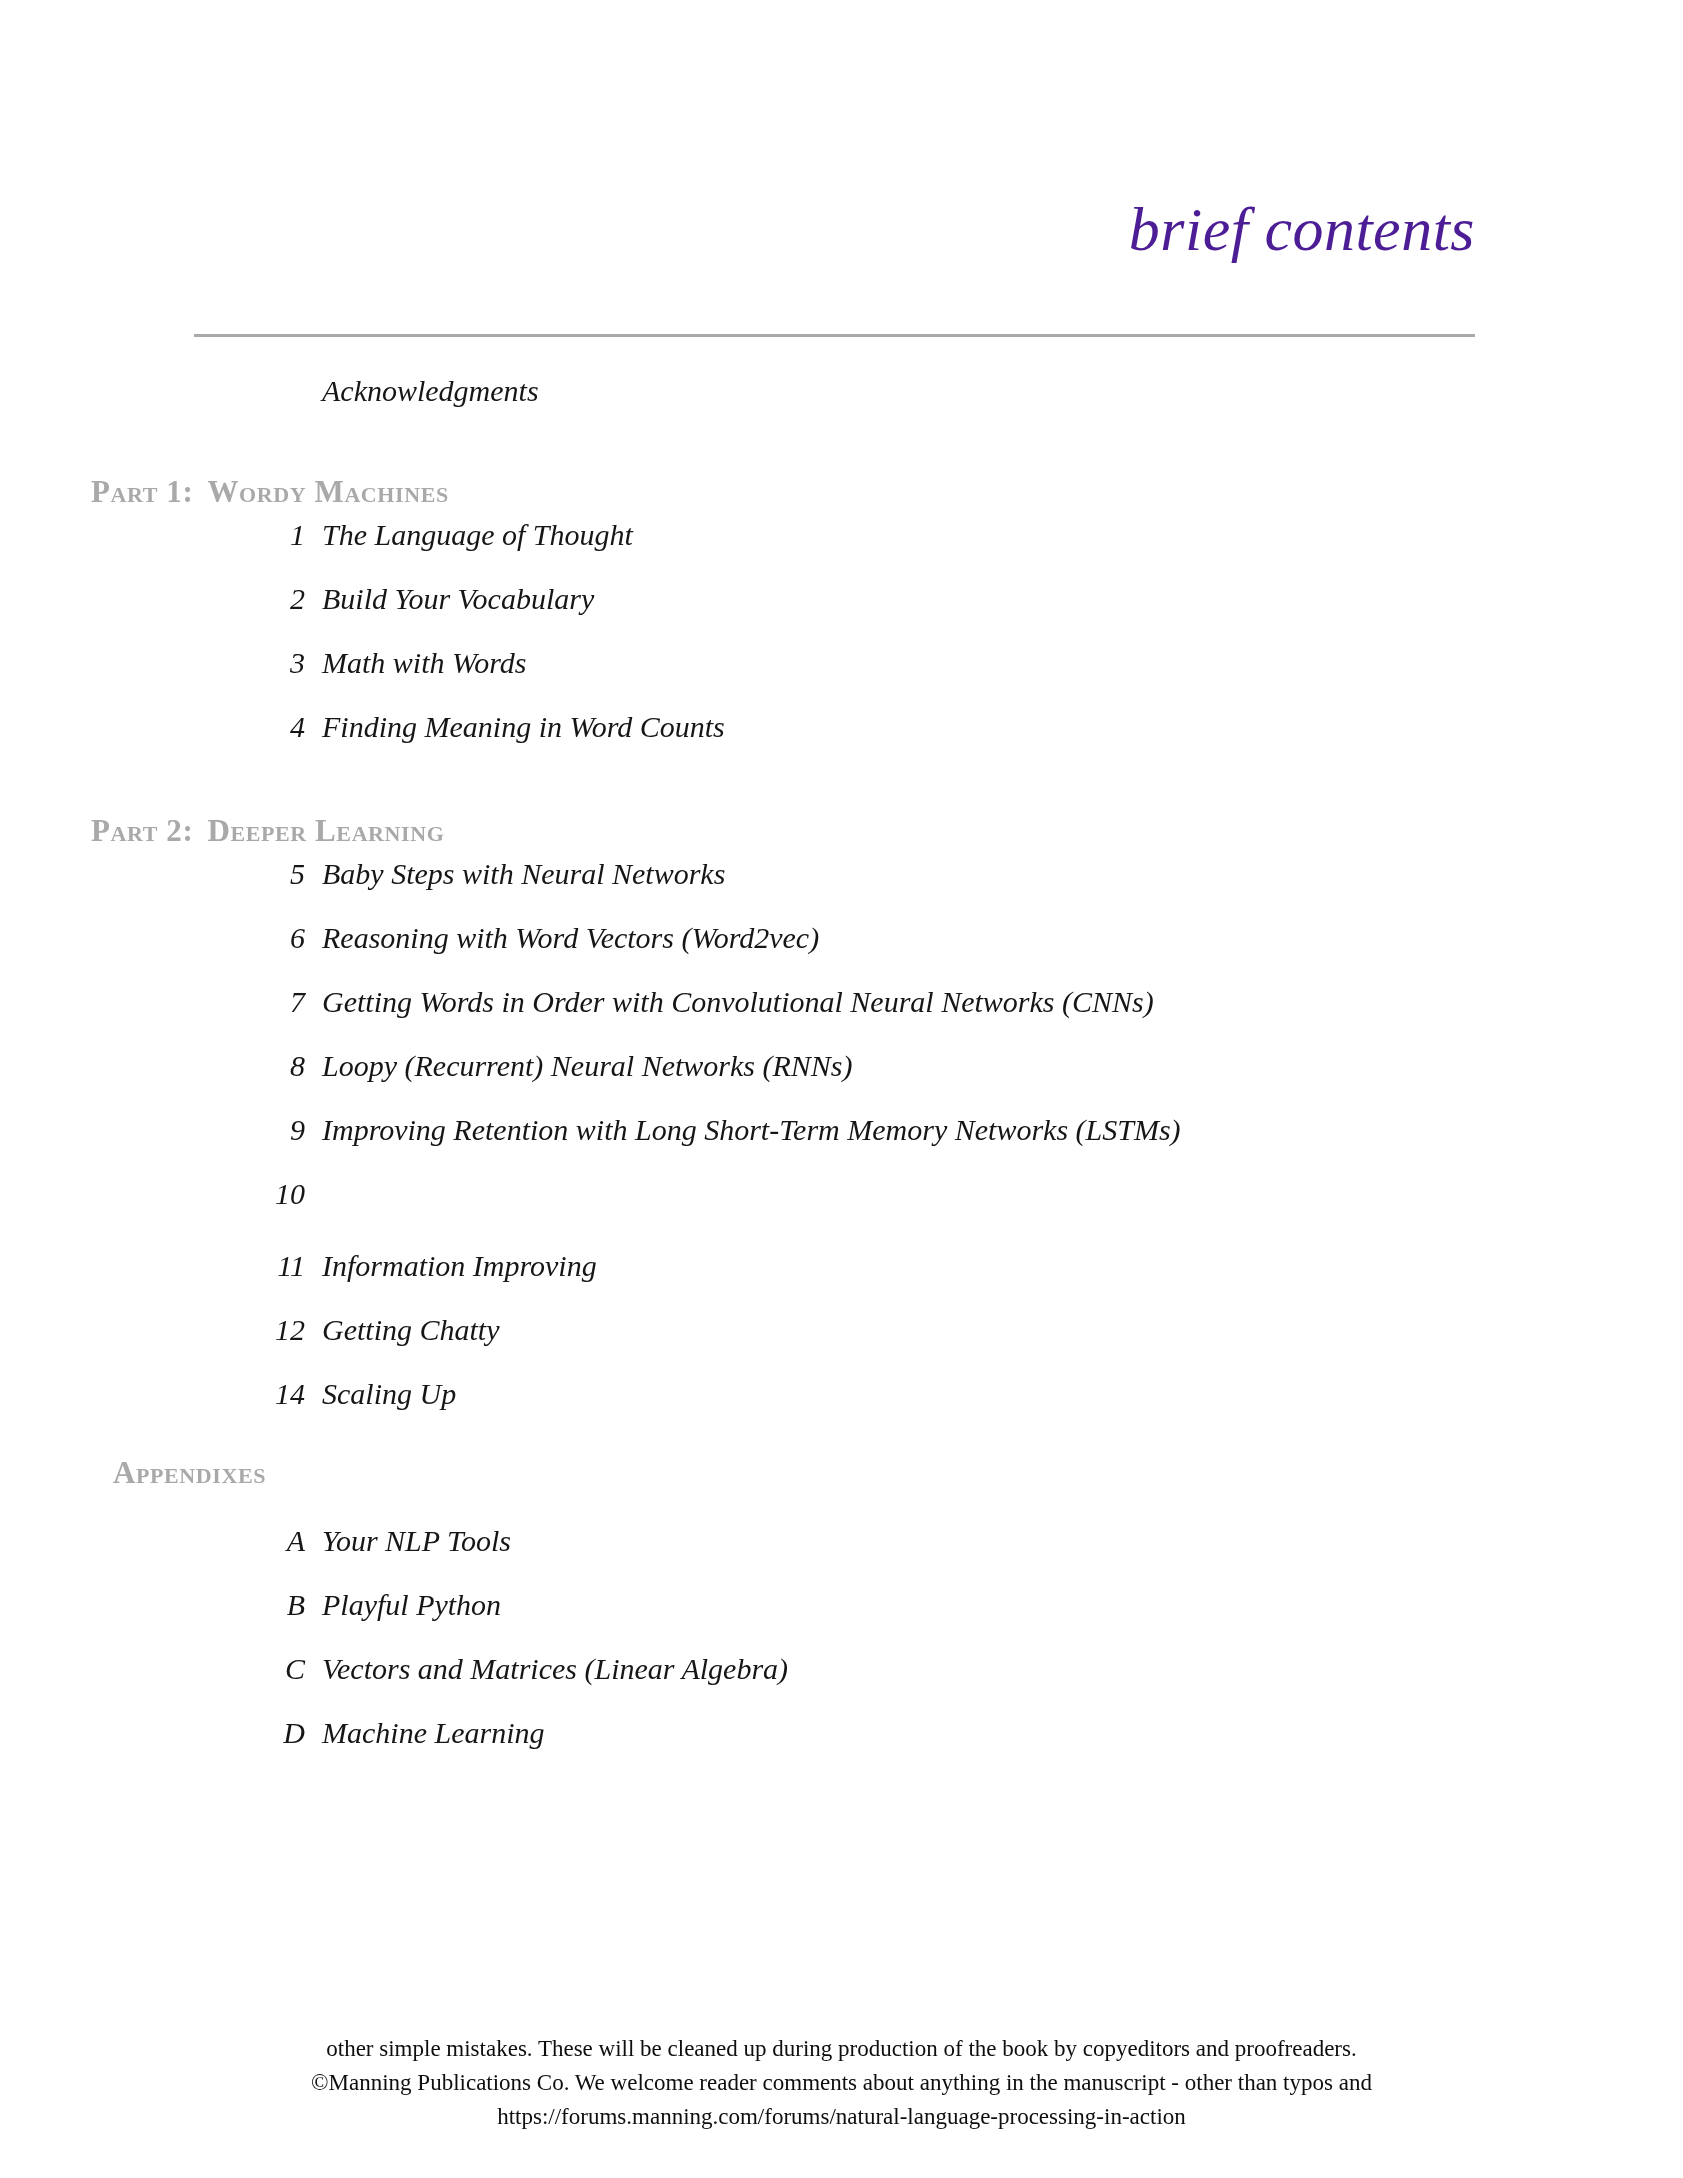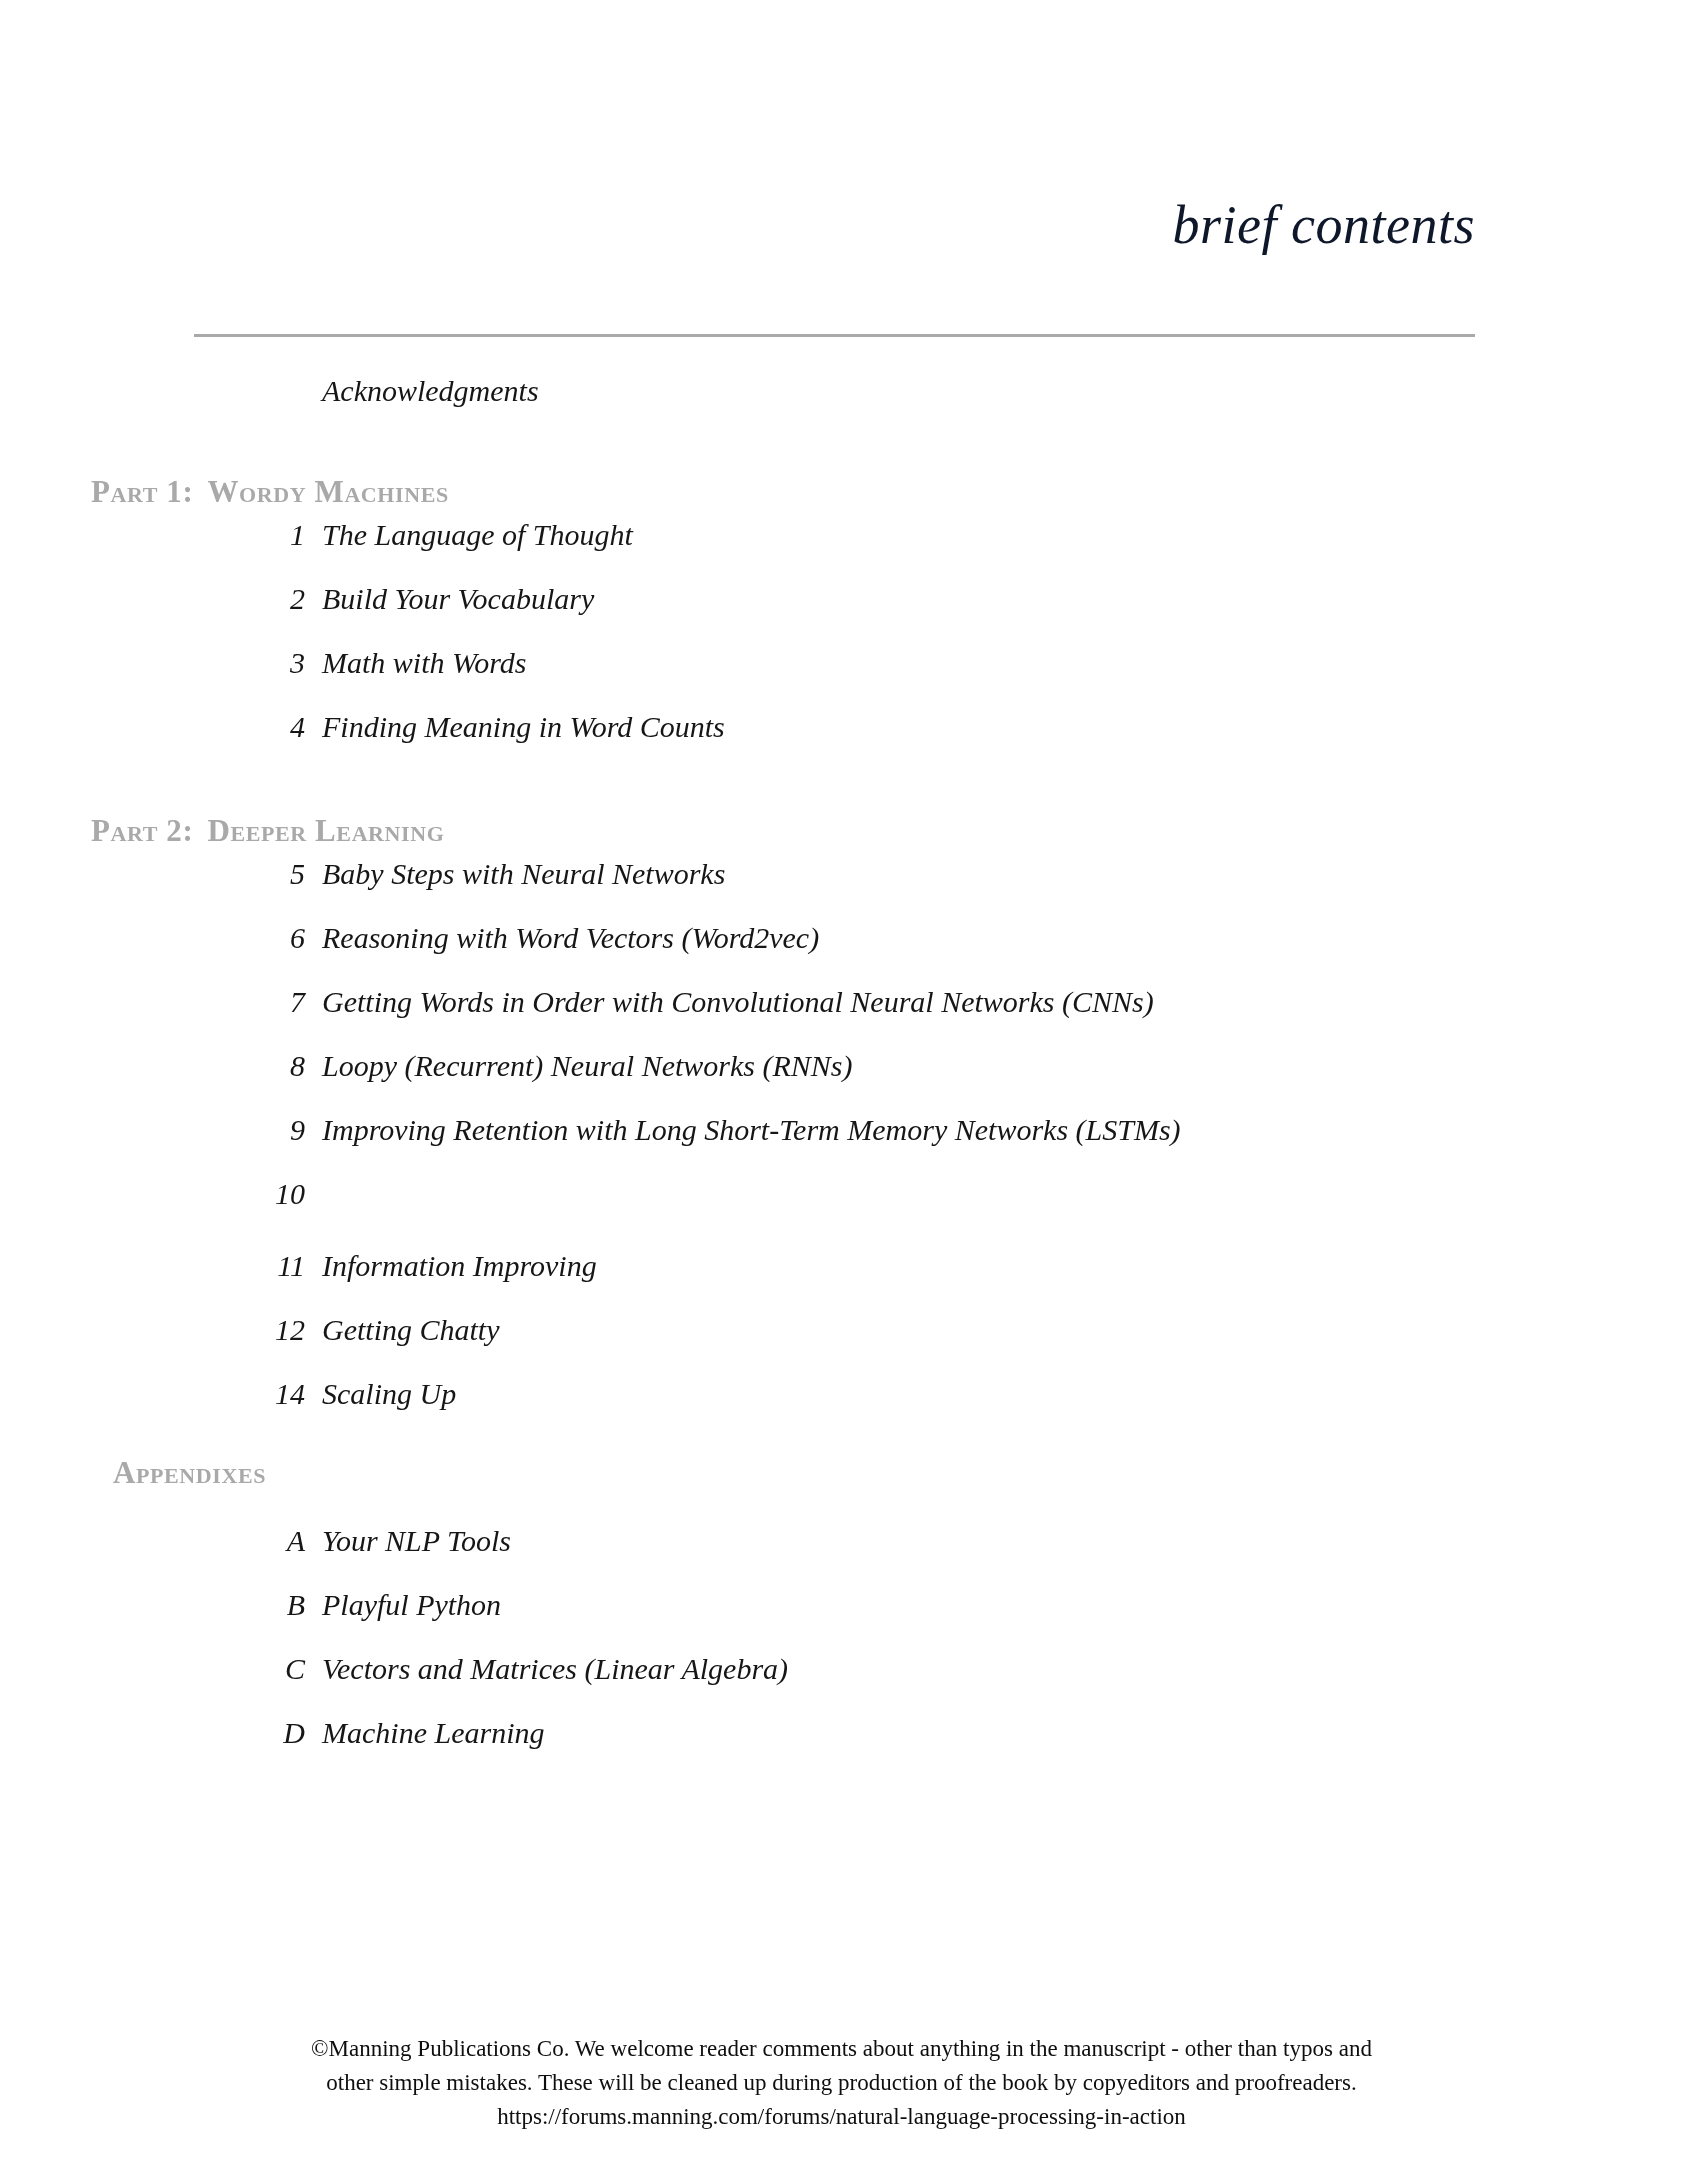--- a/index.html
+++ b/index.html
@@ -23,23 +23,23 @@
     left: 194px;
     top: 198px;
     width: 1281px;
     text-align: right;
   }
   .page-title {
     display: block;
     font-family: "Liberation Serif", "DejaVu Serif", serif;
     font-style: italic;
     font-weight: 400;
-    font-size: 54px;
+    font-size: 62px;
     line-height: 1.0;
-    color: #0f172a;
+    color: #4c1d95;
     letter-spacing: 0.5px;
     white-space: nowrap;
   }
   .header-rule {
     position: absolute;
     left: 194px;
     top: 334px;
     width: 1281px;
     height: 3px;
     background: #a9a9a9;
@@ -237,19 +237,19 @@
       <span class="entry-title">Vectors and Matrices (Linear Algebra)</span>
     </div>
     <div class="toc-row entry">
       <span class="entry-num">D</span>
       <span class="entry-title">Machine Learning</span>
     </div>
 
   </div>
 
   <div class="page-footer">
+    <span>other simple mistakes. These will be cleaned up during production of the book by copyeditors and proofreaders.</span>
     <span>©Manning Publications Co. We welcome reader comments about anything in the manuscript - other than typos and</span>
-    <span>other simple mistakes. These will be cleaned up during production of the book by copyeditors and proofreaders.</span>
     <span>https://forums.manning.com/forums/natural-language-processing-in-action</span>
   </div>
 
 </div>
 
 
 </body></html>

